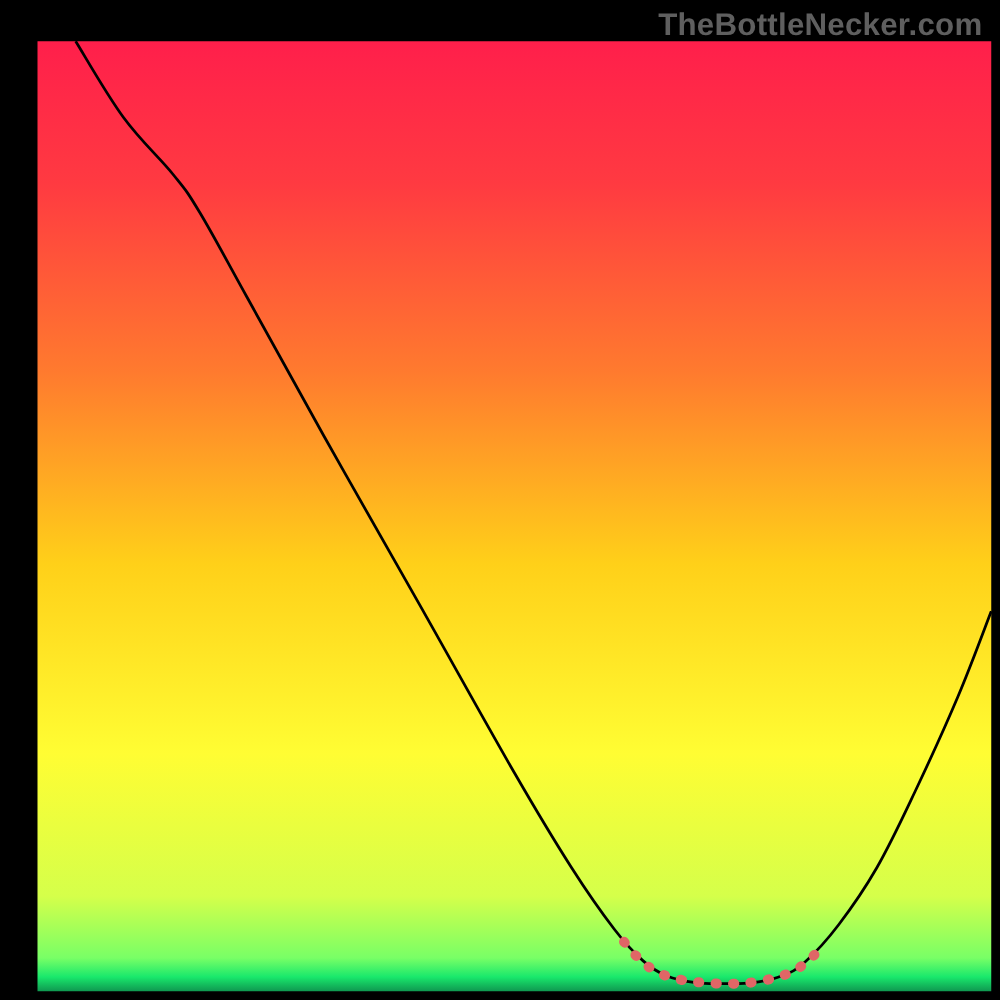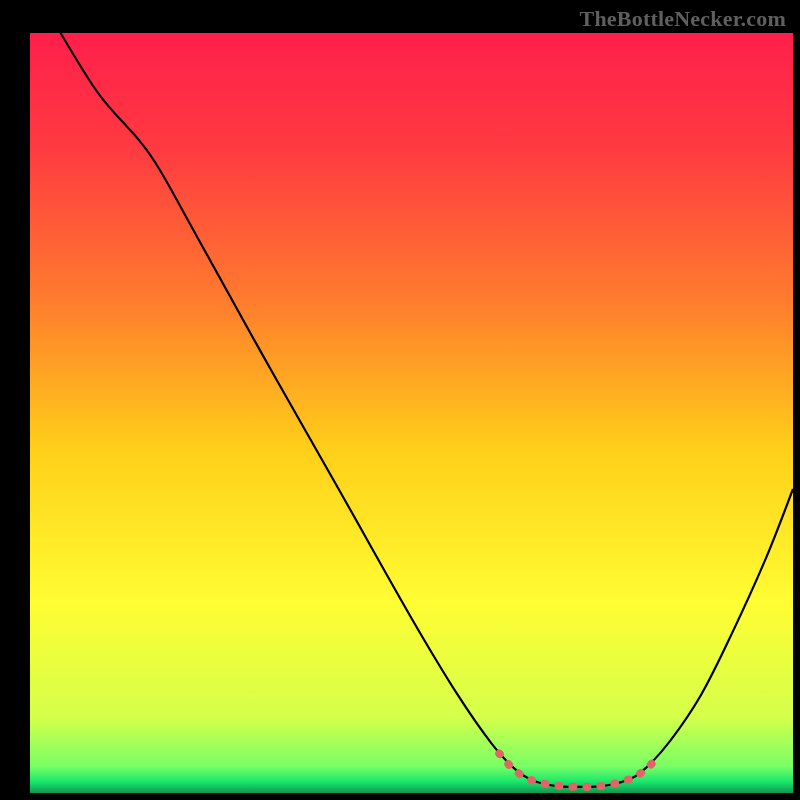--- a/index.html
+++ b/index.html
@@ -14,22 +14,22 @@
     position: relative;
     width: 800px;
     height: 800px;
     background: #000;
   }
   .watermark {
     position: absolute;
     top: 6px;
     right: 14px;
     color: #5f5f5f;
-    font-family: Liberation Serif, serif;
-    font-size: 22px;
+    font-family: Liberation Sans, sans-serif;
+    font-size: 25px;
     font-weight: 600;
     letter-spacing: 0.2px;
     z-index: 10;
     pointer-events: none;
   }
   svg {
     display: block;
   }
 </style>
 </head>

